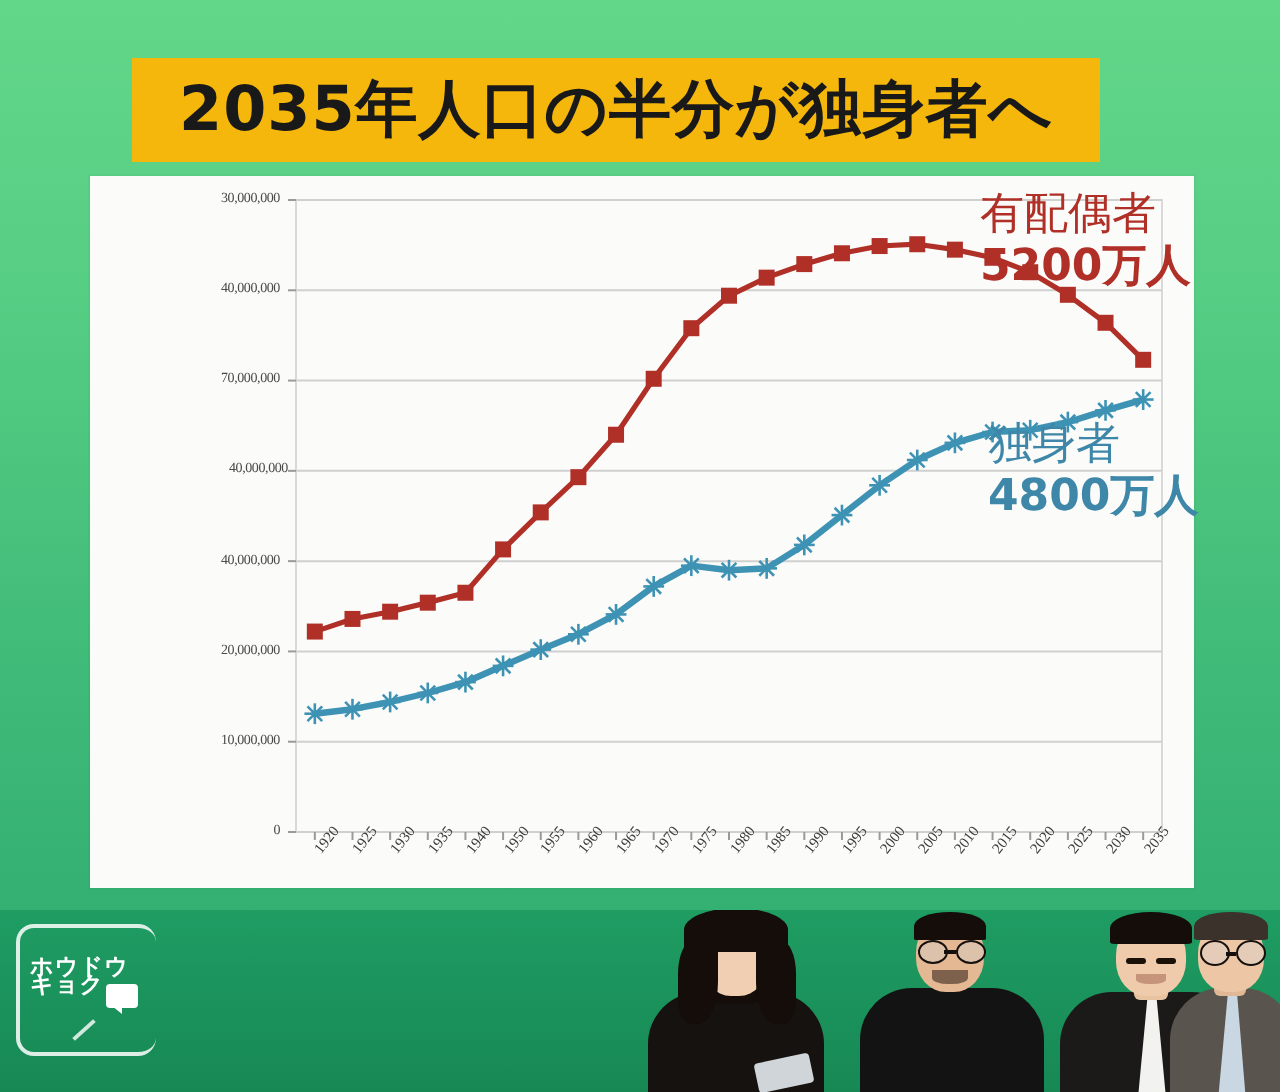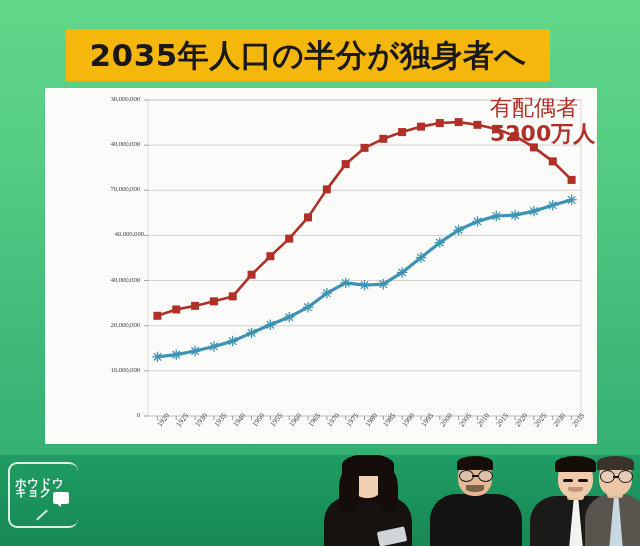--- a/index.html
+++ b/index.html
@@ -346,20 +346,24 @@
         <div class="xtick" style="left: 524.587px; top: 335px;">2035</div>
       </div>
 
     <div id="source-note">社人研「日本の将来人口推計」（平成24年1月推計より）</div>
   </div>
 
   <div class="annot" id="annot-married">
     <span class="a1">有配偶者</span>
     <span class="a2">5200万人</span>
   </div>
+  <div class="annot" id="annot-single">
+    <span class="a1">独身者</span>
+    <span class="a2">4800万人</span>
+  </div>
 
   <div id="presenter-strip">
     <div class="presenter" style="left:322px;width:92px;height:82px;">
       <div class="p-body" style="left:2px;width:88px;height:50px;background:#16120f;"></div>
       <div class="p-neck" style="left:37px;bottom:46px;width:16px;height:10px;background:#e6bfa3;"></div>
       <div class="p-hair" style="left:20px;bottom:44px;width:52px;height:46px;"></div>
       <div class="p-head" style="left:29px;bottom:48px;width:33px;height:38px;background:#f0cfb2;"></div>
       <div class="p-hair" style="left:20px;bottom:70px;width:52px;height:22px;border-radius:50% 50% 12% 12%;"></div>
       <div style="position:absolute;left:17px;bottom:34px;width:20px;height:42px;background:#140d0a;border-radius:40% 10% 50% 30%;"></div>
       <div style="position:absolute;left:56px;bottom:34px;width:20px;height:42px;background:#140d0a;border-radius:10% 40% 30% 50%;"></div>

